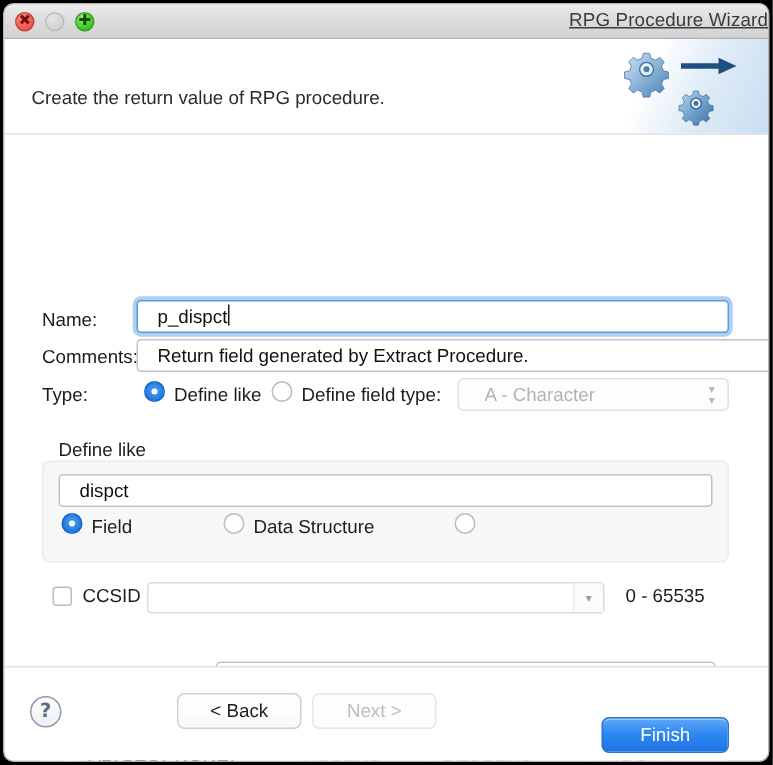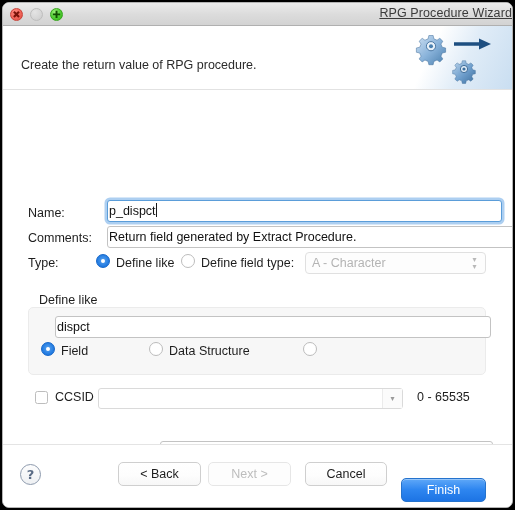--- a/index.html
+++ b/index.html
@@ -121,25 +121,24 @@
 
   
   .tf {
     position: absolute;
     background: #ffffff;
     border: 1px solid #c3c3c3;
     border-radius: 3px;
     font-family: "Liberation Sans", sans-serif;
     font-size: 12.5px;
     color: #111;
-    padding: 0 1px;
+    padding: 0 13px;
     height: 22px;
     line-height: 20px;
     outline: none;
-    margin-left: 16px;
   }
   .tf.focused {
     border: 1px solid #5b9dd9;
     box-shadow: 0 0 0 2.5px rgba(106,168,230,0.55);
   }
   .caret {
     display: inline-block;
     width: 1px;
     height: 14px;
     background: #1a1a1a;
@@ -194,21 +193,21 @@
   
   .select {
     position: absolute;
     height: 22px;
     border: 1px solid #e0e0e0;
     border-radius: 4px;
     background: #fdfdfd;
     font-size: 12.5px;
     color: #b4b4b4;
     line-height: 20px;
-    padding: 0 6px;
+    padding: 0 17px;
   }
   .stepper {
     position: absolute;
     right: 6px; top: 3px;
     width: 9px; height: 16px;
     color: #b8b8b8;
     font-size: 8px;
     line-height: 7px;
     text-align: center;
     font-family: "DejaVu Sans", sans-serif;
@@ -392,17 +391,16 @@
     <div class="cb dim" style="left:383px; top:407px;"></div>
     <div class="lbl dim" style="left:401px; top:406px;">NOOPT</div>
 
   </div>
 
   <div class="footer">
     <div class="help-btn"><span>?</span></div>
 
     <div class="btn" style="left:115px; width:83px;"><span>&lt; Back</span></div>
     <div class="btn dim" style="left:205px; width:83px;"><span>Next &gt;</span></div>
-    <div class="btn" style="left:302px; width:82px;"><span>Cancel</span></div>
     <div class="btn primary" style="left:398px; width:85px;margin-top:16px;"><span>Finish</span></div>
   </div>
 
 </div>
 
 </body></html>

